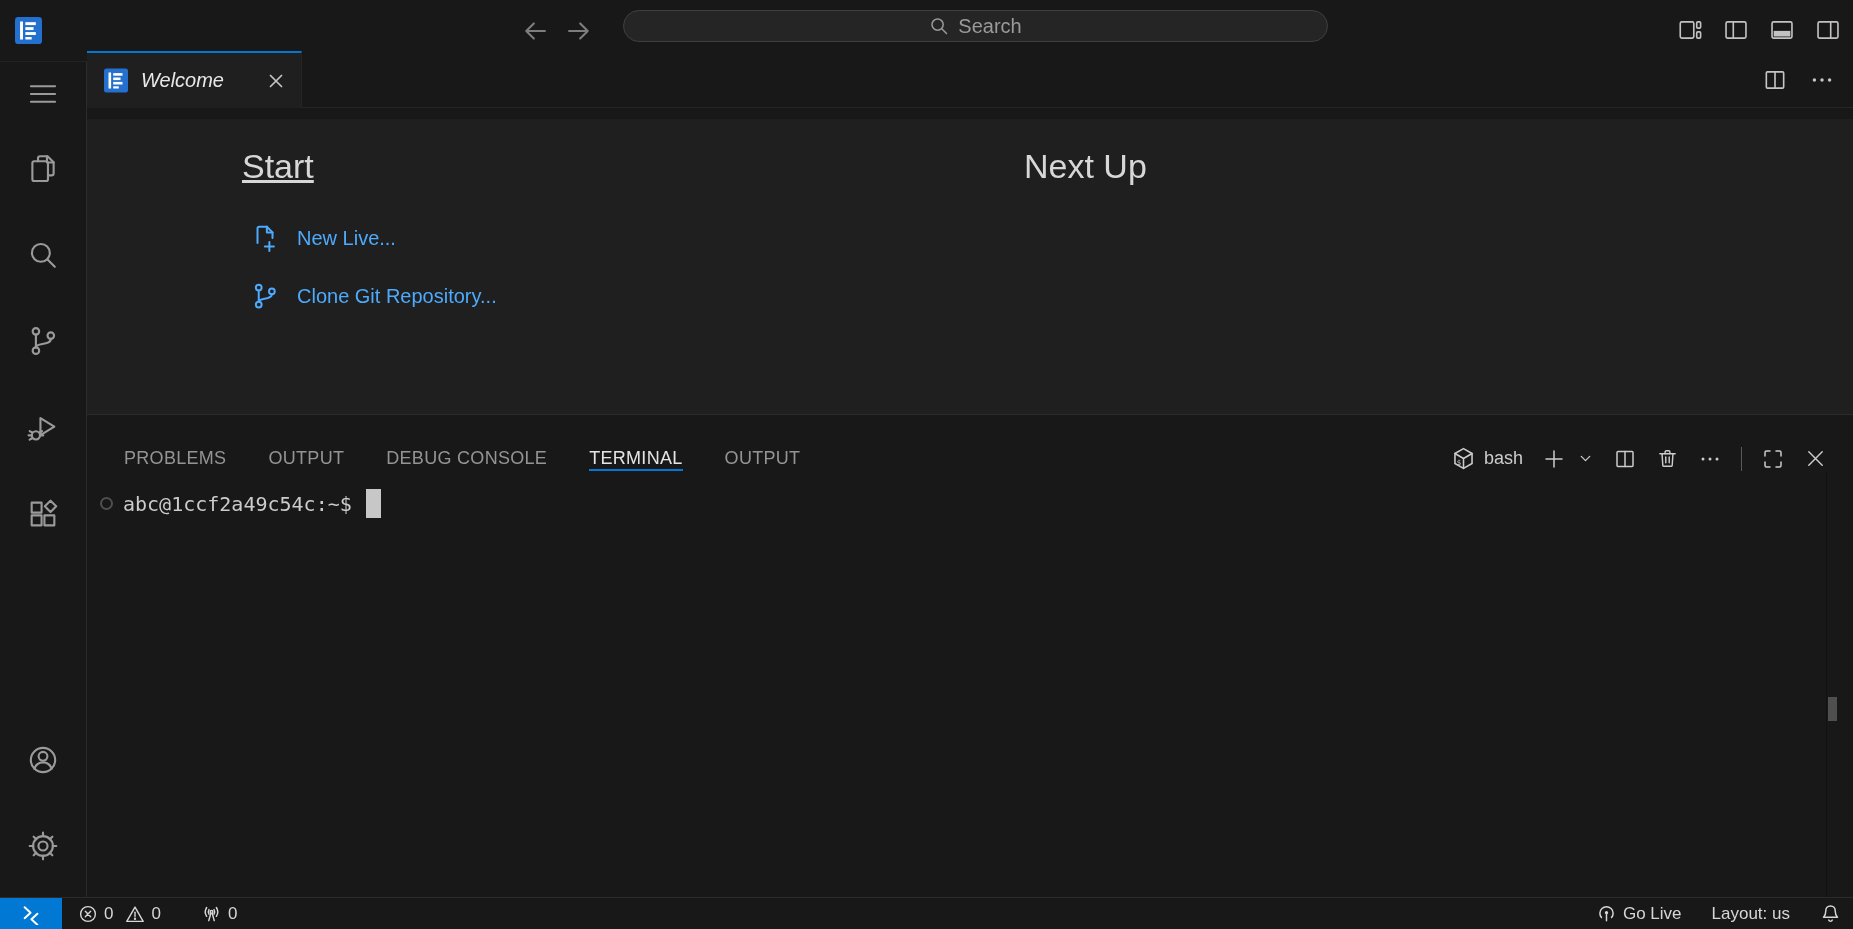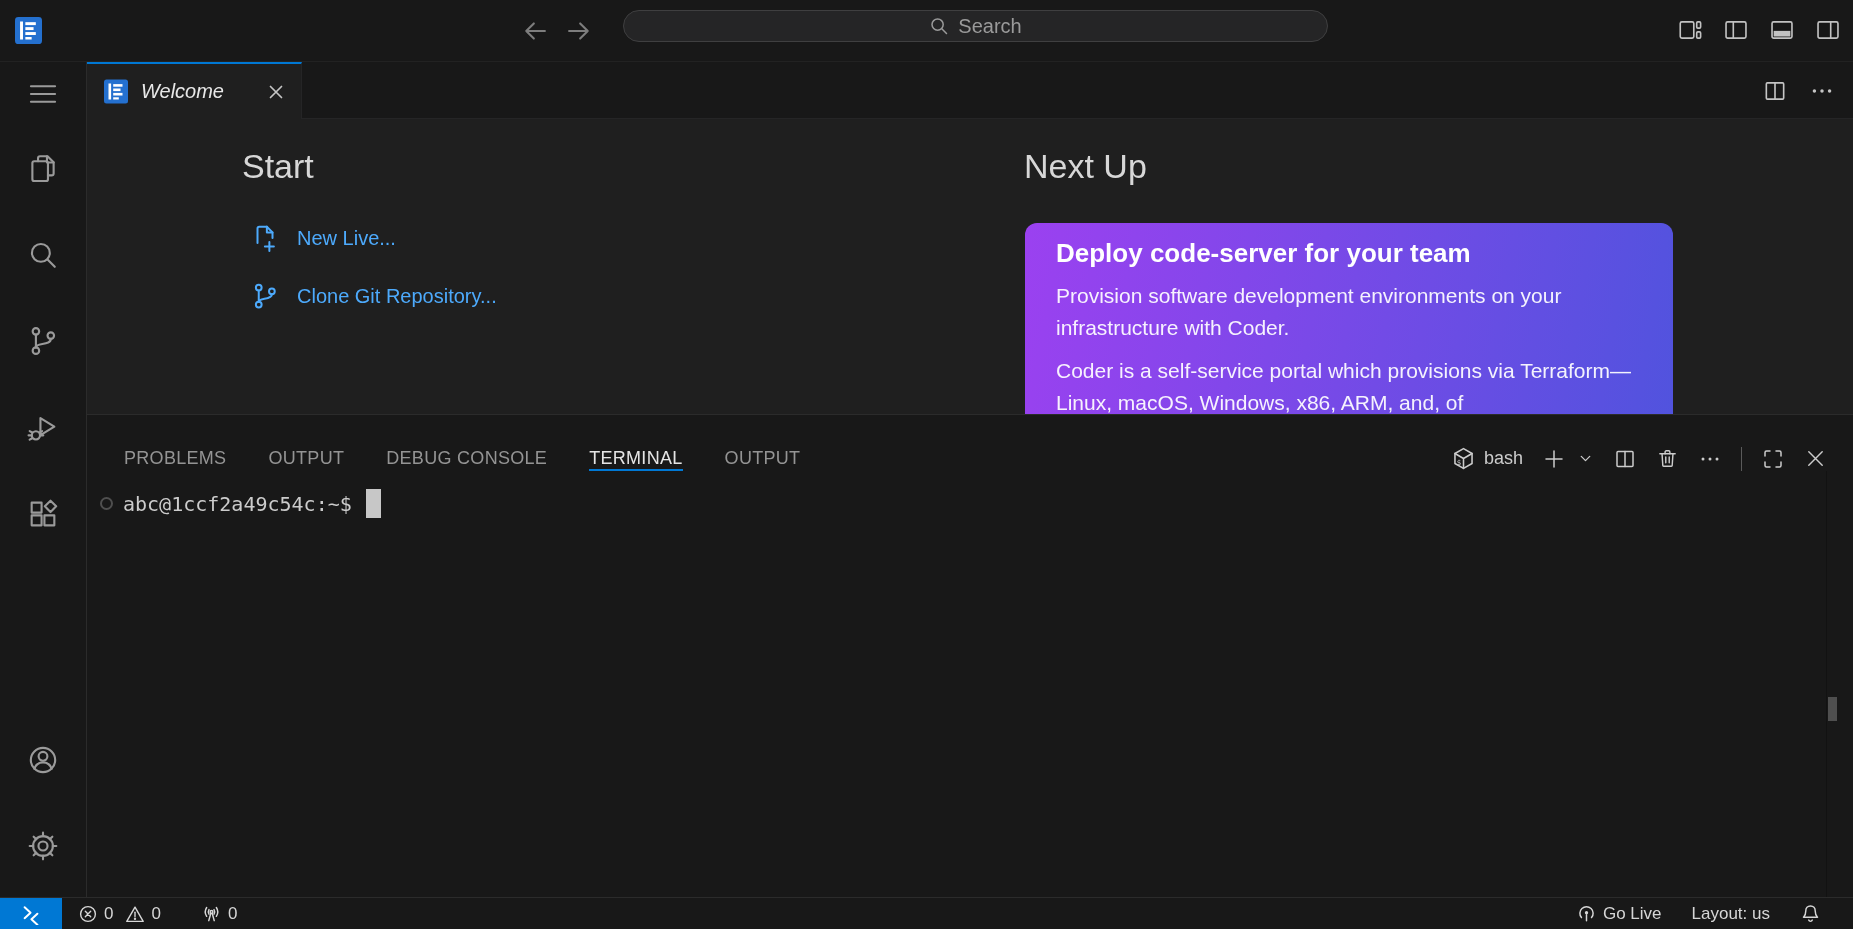--- a/index.html
+++ b/index.html
@@ -22,34 +22,34 @@
   .tb-actions button { background:none; border:none; width:26px; height:26px; padding:0; cursor:pointer; }
 
   
   .activitybar { position:absolute; left:0; top:62px; width:87px; height:835px;
     background:#181818; border-right:1px solid #2b2b2b; }
   .act-btn { position:absolute; left:50%; transform:translateX(-50%); width:48px; height:48px;
     background:none; border:none; display:flex; align-items:center; justify-content:center; cursor:pointer; }
   .act-btn svg { width:34px; height:34px; }
 
   
-  .tabbar { position:absolute; left:87px; top:62px; width:1766px; height:57px;
+  .tabbar { position:absolute; left:87px; top:51px; width:1766px; height:57px;
     background:#181818; border-bottom:1px solid #252526; }
   .tab { position:absolute; left:0; top:0; width:215px; height:57px; background:#1f1f1f;
     border-top:2px solid #0078d4; border-right:1px solid #252526;
     display:flex; align-items:center; padding:0 14px 0 17px; cursor:pointer; }
   .tab-label { font-style:italic; font-size:20px; color:#e8e8e8; margin-left:13px; flex:1; }
   .tab-close { background:none; border:none; padding:0; width:22px; height:22px; cursor:pointer; }
   .editor-actions { position:absolute; right:18px; top:0; height:57px; display:flex; align-items:center; gap:21px; }
   .editor-actions button { background:none; border:none; padding:0; width:26px; height:26px; cursor:pointer; }
 
   
   .editor { position:absolute; left:87px; top:119px; width:1766px; height:295px; background:#1f1f1f; overflow:hidden; }
   .w-heading { position:absolute; font-size:34px; font-weight:400; color:#d7d7d7; }
-  .h-start { left:155px; top:28px; } .h-next { left:937px; top:28px; }
+  .h-start { left:155px; top:28px;text-decoration:underline; } .h-next { left:937px; top:28px; }
   .start-links { position:absolute; left:163px; top:90px; }
   .slink { display:flex; align-items:center; height:58px; gap:17px; color:#4daafc; font-size:20px; cursor:pointer; }
   .slink svg { width:30px; height:30px; }
   .blue-stroke { fill:none; stroke:#4daafc; stroke-width:1.6; stroke-linecap:round; stroke-linejoin:round; }
   .card { position:absolute; left:938px; top:104px; width:648px; height:191px;
     border-radius:12px 12px 0 0; background:linear-gradient(100deg,#9b41f0 0%,#5153de 100%);
     padding:14px 34px 0 31px; overflow:hidden; cursor:pointer; }
   .card h2 { color:#ffffff; font-size:26px; font-weight:600; line-height:32px; }
   .card p { color:rgba(255,255,255,0.93); font-size:21px; line-height:32px; margin-top:11px; }
 
@@ -77,21 +77,21 @@
 
   
   .statusbar { position:absolute; left:0; top:897px; width:1853px; height:32px; background:#181818;
     border-top:1px solid #2b2b2b; display:flex; align-items:center; font-size:17px; color:#d6d6d6; }
   .sb-item { display:flex; align-items:center; gap:6px; background:none; border:none; color:#d6d6d6;
     font-size:17px; padding:0 8px; height:100%; cursor:pointer; }
   .white-stroke { fill:none; stroke:#d7d7d7; stroke-width:1.4; stroke-linecap:round; stroke-linejoin:round; }
   .sb-remote { width:62px; height:100%; background:#0078d4; display:flex; align-items:center; justify-content:center;
     border:none; cursor:pointer; }
   .sb-left { display:flex; align-items:center; height:100%; margin-left:8px; gap:10px; }
-  .sb-right { margin-left:auto; display:flex; align-items:center; height:100%; gap:14px; padding-right:24px; }
+  .sb-right { margin-left:auto; display:flex; align-items:center; height:100%; gap:14px; padding-right:4px; }
 </style>
 </head>
 <body>
 
 <div class="titlebar">
   <div class="logo">
     <svg viewBox="0 0 24 24">
         <rect width="24" height="24" rx="3" fill="#2470cf"></rect>
       <rect x="4.5" y="4" width="2.6" height="16" fill="#fff"></rect>
       <rect x="9.2" y="4.6" width="9.3" height="2.6" fill="#fff"></rect>
@@ -263,25 +263,20 @@
           <circle cx="17.5" cy="8.2" r="2.3"></circle>
         <path d="M7 7.5v9"></path>
           <path d="M17.5 10.5c0 4.8-10.5 2.6-10.5 6"></path>
         </svg>
       <span>Clone Git Repository...</span>
     </div>
   </div>
 
   <div class="w-heading h-next">Next Up</div>
 
-  <div class="card">
-    <h2>Deploy code-server for your team</h2>
-    <p>Provision software development environments on your infrastructure with Coder.</p>
-    <p>Coder is a self-service portal which provisions via Terraform—Linux, macOS, Windows, x86, ARM, and, of</p>
-  </div>
 </div>
 
 <div class="panel">
   <div class="panel-header">
     <div class="ptabs">
       <button class="ptab">PROBLEMS</button>
       <button class="ptab">OUTPUT</button>
       <button class="ptab">DEBUG CONSOLE</button>
       <button class="ptab active">TERMINAL</button>
       <button class="ptab">OUTPUT</button>

